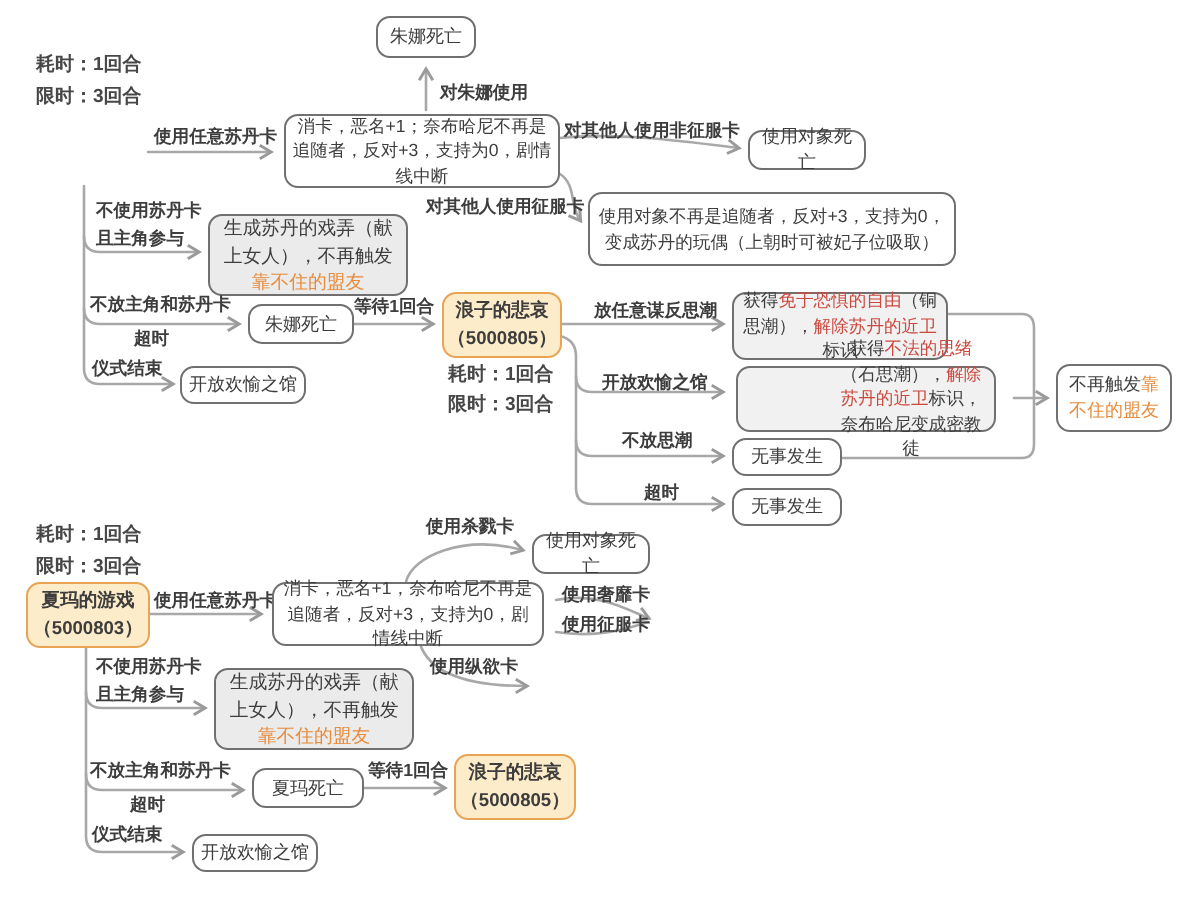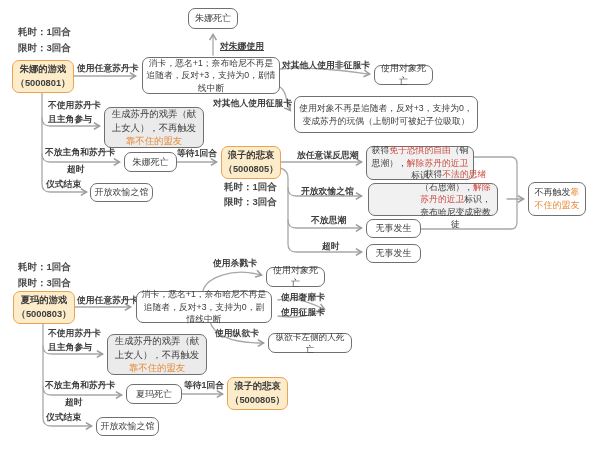--- a/index.html
+++ b/index.html
@@ -70,35 +70,31 @@
       <path d="M43,324 V418 Q43,426 51,426 H91" marker-end="url(#arr)"></path>
       <path d="M43,346 Q43,354 51,354 H102" marker-end="url(#arr)"></path>
       <path d="M43,387 Q43,395 51,395 H121" marker-end="url(#arr)"></path>
       <path d="M182,394 H222" marker-end="url(#arr)"></path>
     </g>
   </svg>
 
   <div class="meta" style="left:18px; top:26px;">耗时：1回合</div>
   <div class="meta" style="left:18px; top:42px;">限时：3回合</div>
 
-  <div class="node orange" style="left:12px; top:60px; width:62px; height:33px;">
-    <div><span>朱娜的游戏</span><br>
-    <span>（5000801）</span></div>
-  </div>
 
   <div class="lbl" style="left:77px; top:63px;">使用任意苏丹卡</div>
 
   <div class="node" style="left:142px; top:57px; width:138px; height:37px;">
     <div>消卡，恶名+1；奈布哈尼不再是追随者，反对+3，支持为0，剧情线中断</div>
   </div>
 
   <div class="node sm" style="left:188px; top:8px; width:50px; height:21px;">
     <div>朱娜死亡</div>
   </div>
-  <div class="lbl" style="left:220px; top:41px;text-decoration:underline;">对朱娜使用</div>
+  <div class="lbl" style="left:220px; top:41px;">对朱娜使用</div>
 
   <div class="lbl" style="left:282px; top:60px;">对其他人使用非征服卡</div>
   <div class="node sm" style="left:374px; top:65px; width:59px; height:20px;">
     <div>使用对象死亡</div>
   </div>
 
   <div class="lbl" style="left:213px; top:98px;">对其他人使用征服卡</div>
   <div class="node" style="left:294px; top:96px; width:184px; height:37px;">
     <div>使用对象不再是追随者，反对+3，支持为0，变成苏丹的玩偶（上朝时可被妃子位吸取）</div>
   </div>
@@ -171,23 +167,20 @@
 
   <div class="lbl" style="left:213px; top:258px;">使用杀戮卡</div>
   <div class="node sm" style="left:266px; top:267px; width:59px; height:20px;">
     <div>使用对象死亡</div>
   </div>
 
   <div class="lbl" style="left:281px; top:292px;">使用奢靡卡</div>
   <div class="lbl" style="left:281px; top:307px;">使用征服卡</div>
 
   <div class="lbl" style="left:215px; top:328px;">使用纵欲卡</div>
-  <div class="node" style="left:268px; top:333px; width:84px; height:20px; font-size:8.6px;">
-    <div>纵欲卡左侧的人死亡</div>
-  </div>
 
   <div class="lbl" style="left:48px; top:328px;">不使用苏丹卡</div>
   <div class="lbl" style="left:48px; top:342px;">且主角参与</div>
 
   <div class="node gray" style="left:107px; top:334px; width:100px; height:41px; font-size:9.4px;">
     <div><span>生成苏丹的戏弄（献上女人），不再触发</span><span class="otx">靠不住的盟友</span></div>
   </div>
 
   <div class="lbl" style="left:45px; top:380px;">不放主角和苏丹卡</div>
   <div class="lbl" style="left:65px; top:397px;">超时</div>

